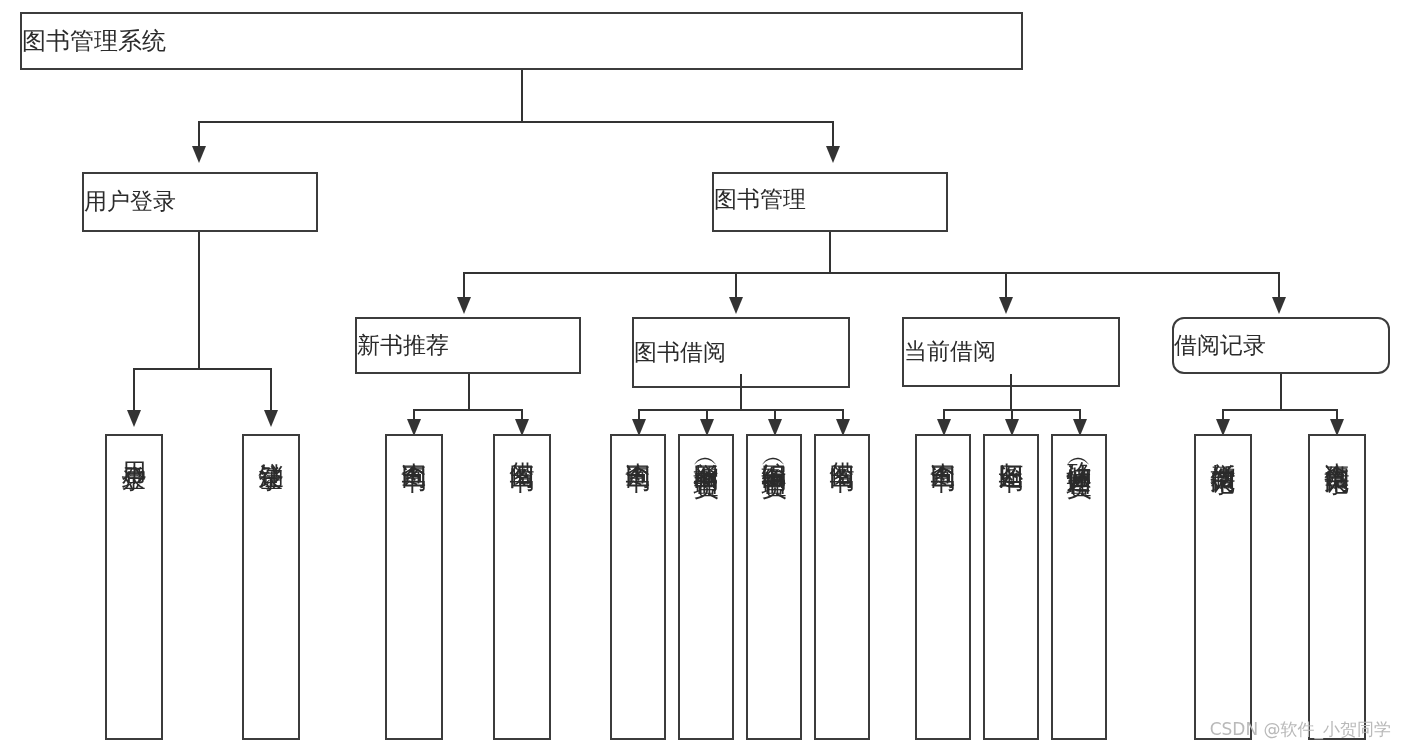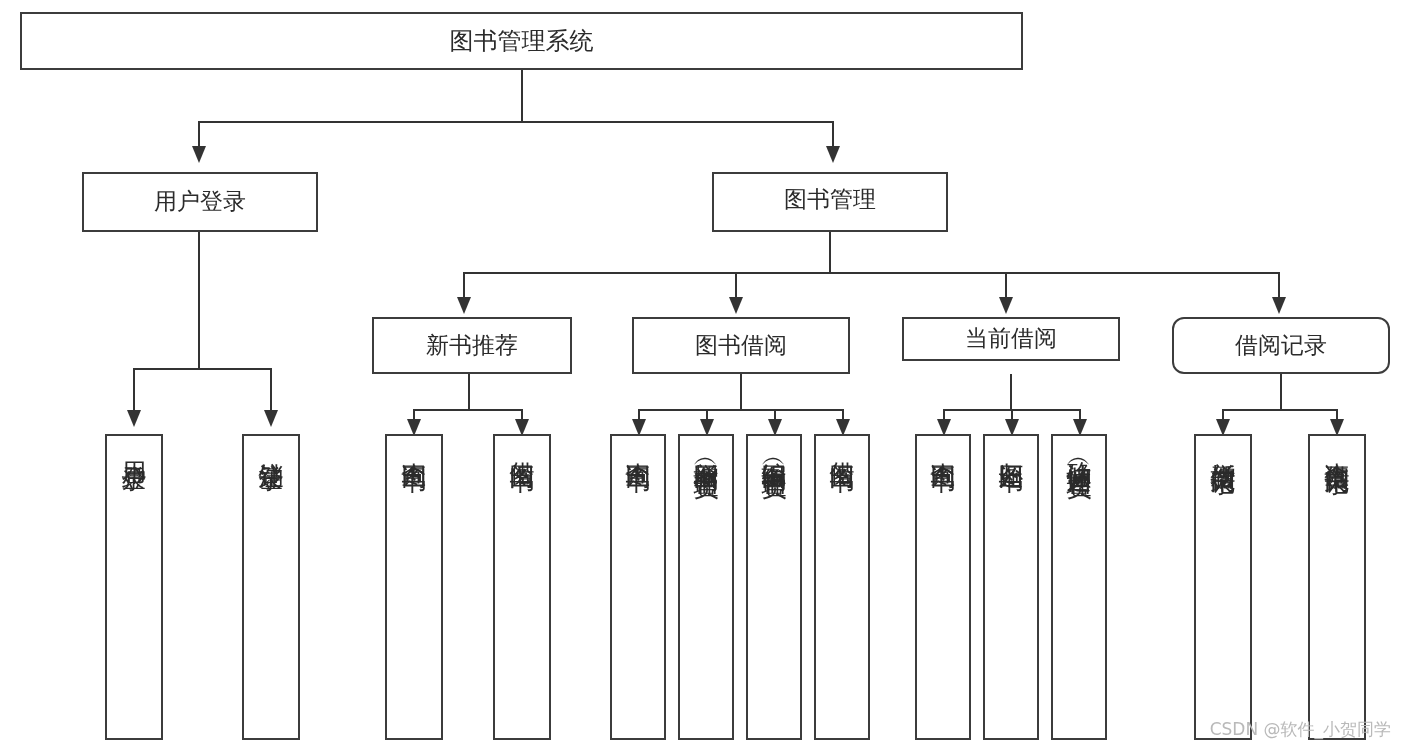--- a/index.html
+++ b/index.html
@@ -17,21 +17,21 @@
   }
 
   
   .node {
     position: absolute;
     box-sizing: border-box;
     background: #ffffff;
     border: 2px solid #3c3c3c;
     display: flex;
     align-items: center;
-    justify-content: center;
+    justify-content: flex-start;
   }
   .node .lbl {
     color: #2b2b2b;
     line-height: 1.18;
     text-align: center;
     white-space: nowrap;
   }
 
   
   .node.h .lbl { font-size: 23px; }
@@ -126,27 +126,27 @@
 
   <div class="ln v" style="left:463px; top:272px; height:27px;"></div>
   <div class="arw" style="left:457px; top:297px;"></div>
   <div class="ln v" style="left:735px; top:272px; height:27px;"></div>
   <div class="arw" style="left:729px; top:297px;"></div>
   <div class="ln v" style="left:1005px; top:272px; height:27px;"></div>
   <div class="arw" style="left:999px; top:297px;"></div>
   <div class="ln v" style="left:1278px; top:272px; height:27px;"></div>
   <div class="arw" style="left:1272px; top:297px;"></div>
 
-  <div class="node h" style="left:372px; top:317px; width:200px; height:57px;">
+  <div class="node h" style="left:355px; top:317px; width:226px; height:57px;">
     <span class="lbl">新书推荐</span>
   </div>
-  <div class="node h" style="left:632px; top:317px; width:218px; height:57px;">
+  <div class="node h" style="left:632px; top:317px; width:218px; height:71px;">
     <span class="lbl">图书借阅</span>
   </div>
-  <div class="node h" style="left:902px; top:317px; width:218px; height:44px;">
+  <div class="node h" style="left:902px; top:317px; width:218px; height:70px;">
     <span class="lbl">当前借阅</span>
   </div>
   <div class="node h" style="left:1172px; top:317px; width:218px; height:57px;border-radius:12px;">
     <span class="lbl">借阅记录</span>
   </div>
 
   <div class="ln v" style="left:468px; top:374px; height:36px;"></div>
   <div class="ln h" style="left:413px; top:409px; width:110px;"></div>
   <div class="ln v" style="left:413px; top:409px; height:13px;"></div>
   <div class="arw" style="left:407px; top:419px;"></div>

